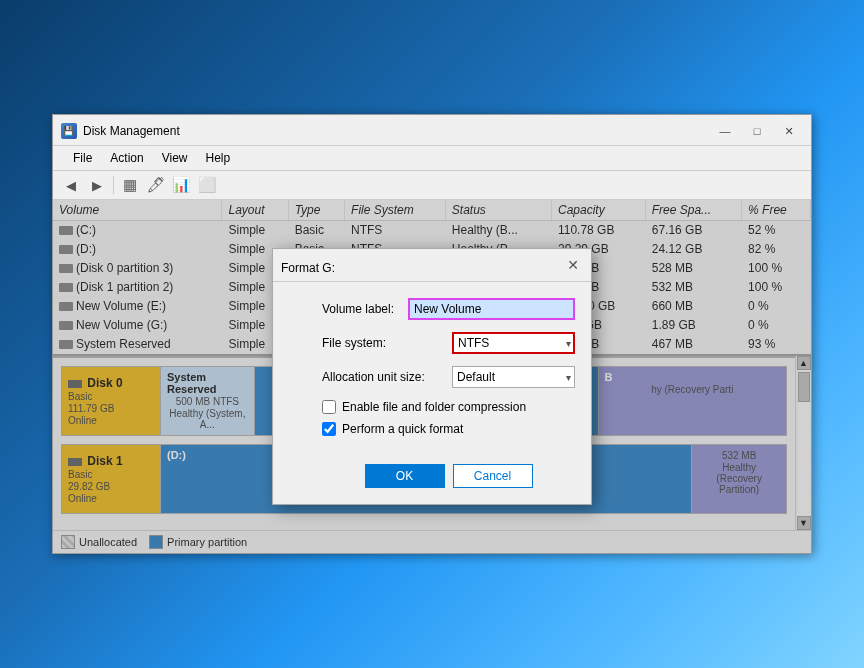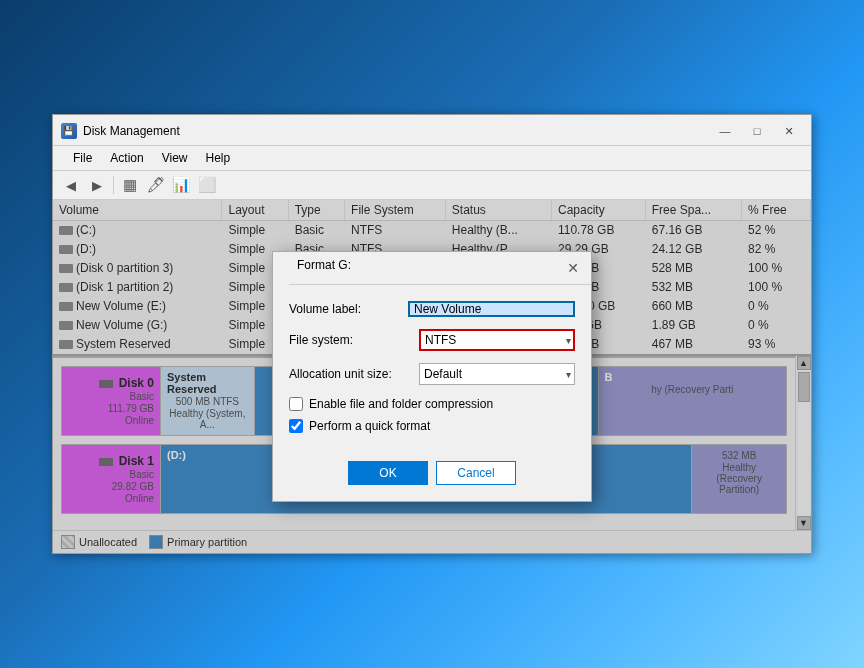--- a/index.html
+++ b/index.html
@@ -116,20 +116,21 @@
     }
     .volume-table th {
       background: #f5f5f5;
       border-bottom: 1px solid #ccc;
       border-right: 1px solid #ddd;
       padding: 3px 6px;
       text-align: left;
       font-weight: normal;
       color: #000;
       white-space: nowrap;
+      font-style: italic;
     }
     .volume-table td {
       border-bottom: 1px solid #eee;
       border-right: 1px solid #eee;
       padding: 2px 6px;
       white-space: nowrap;
       color: #000;
     }
     .disk-area {
       border-top: 2px solid #aaa;
@@ -141,28 +142,27 @@
     }
     .disk-row {
       display: flex;
       align-items: stretch;
       margin-bottom: 8px;
       height: 70px;
     }
     .disk-label {
       width: 100px;
       min-width: 100px;
-      background: #d946ef;
+      background: #eab308;
       border: 1px solid #aaa;
       padding: 4px 6px;
       font-size: 11px;
       display: flex;
       flex-direction: column;
       justify-content: center;
-      text-align: right;
     }
     .disk-label .disk-name { font-weight: bold; font-size: 12px; }
     .disk-label .disk-info { font-size: 10px; color: #333; margin-top: 1px; }
     .disk-partitions {
       display: flex;
       flex: 1;
       border: 1px solid #aaa;
       border-left: none;
     }
     .partition {
@@ -217,56 +217,56 @@
     .modal {
       background: #f0f0f0;
       border: 1px solid #aaa;
       box-shadow: 4px 4px 16px rgba(0,0,0,0.4);
       width: 320px;
       font-size: 12px;
     }
     .modal-title-bar {
       background: #f0f0f0;
       display: flex;
-      align-items: flex-start;
+      align-items: flex-end;
       justify-content: space-between;
       padding: 6px 8px;
       border-bottom: 1px solid #ccc;
-      margin-left: 16px;
     }
     .modal-title { font-size: 12px; color: #000; }
     .modal-close {
       width: 20px;
       height: 20px;
       border: none;
       background: transparent;
       cursor: pointer;
       font-size: 14px;
       color: #555;
       display: flex;
       align-items: center;
       justify-content: center;
     }
     .modal-body {
       padding: 16px;
+      margin-left: 33px;
     }
     .form-row {
       display: flex;
       align-items: center;
       margin-bottom: 12px;
     }
     .form-label {
       width: 130px;
       color: #000;
       font-size: 12px;
     }
     .form-input {
       flex: 1;
-      height: 16px;
-      border: 2px solid #0369a1;
+      height: 22px;
+      border: 2px solid #d946ef;
       padding: 2px 4px;
       font-size: 12px;
       background: white;
       outline: none;
     }
     .select-wrapper {
       flex: 1;
       position: relative;
       display: flex;
       align-items: center;

